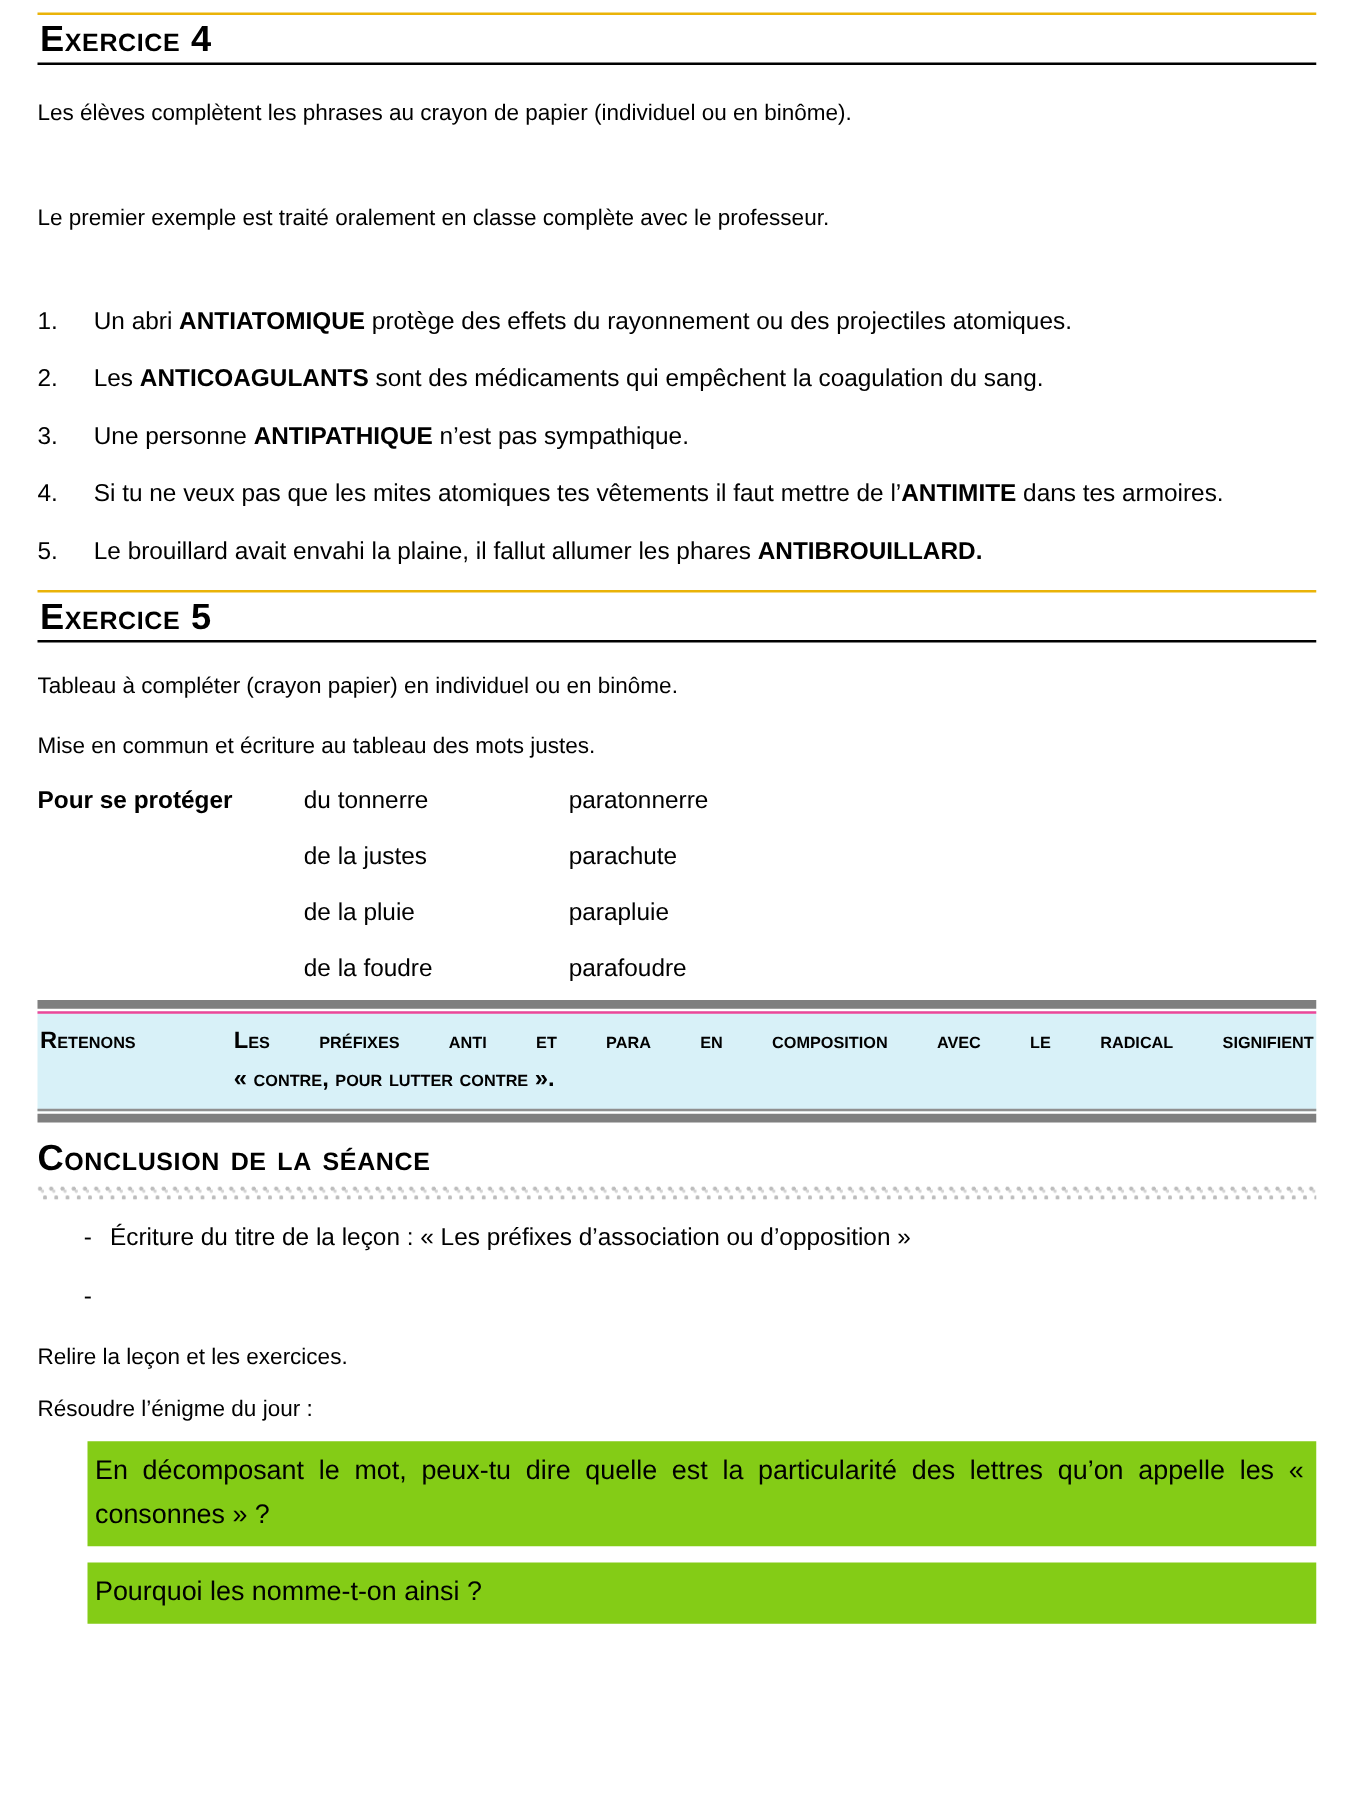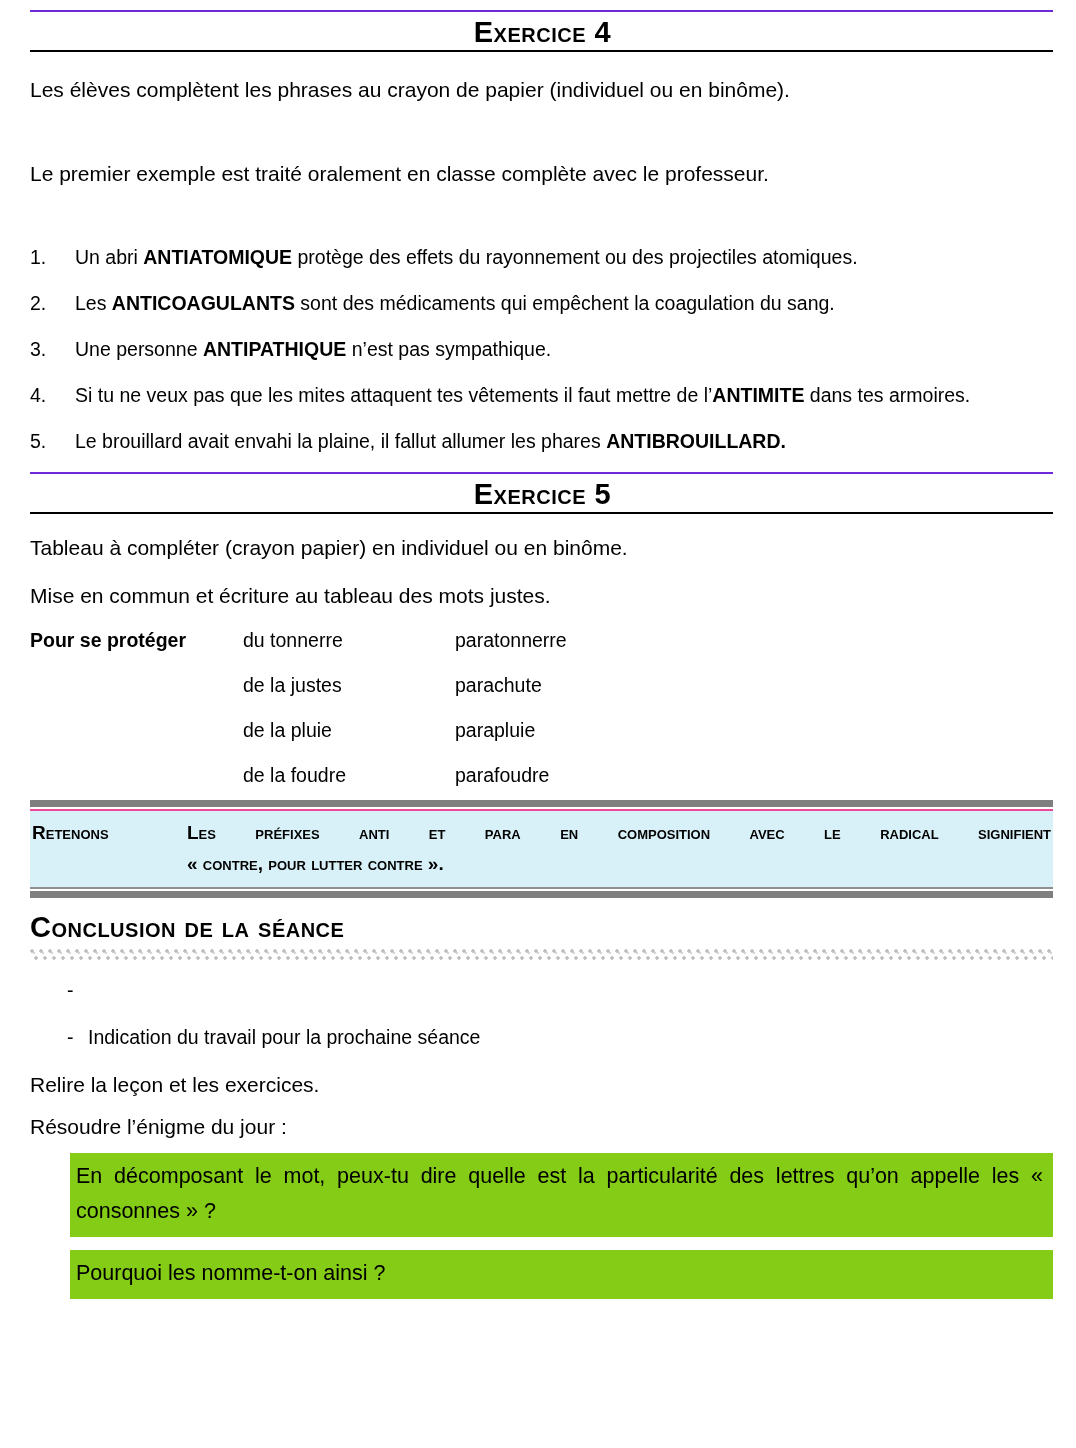--- a/index.html
+++ b/index.html
@@ -7,34 +7,33 @@
     width: 1076px; height: 1448px;
     background: #ffffff;
     color: #000;
     font-family: "Liberation Sans", sans-serif;
     overflow: hidden;
   }
   .page { padding: 10px 23px 0 30px; }
 
   
   .rule-heading {
-    border-top: 2px solid #6d28d9;
+    border-top: 2px solid #eab308;
     border-bottom: 2px solid #000;
     padding: 2px 0 0 2px;
-    text-align: center;
   }
   .rule-heading .hd {
     font-variant: small-caps;
     font-weight: bold;
     font-size: 29px;
     line-height: 36px;
     letter-spacing: 0.5px;
   }
 
-  .body-text { font-size: 21px; line-height: 32px; }
+  .body-text { font-size: 18px; line-height: 32px; }
   .p1 { margin: 22px 0 0 0; }
   .p2 { margin: 52px 0 0 0; text-align: justify; }
   .p3 { margin: 52px 0 0 0; }
 
   .num-list { margin-top: 52px; }
   .li { display: flex; margin-bottom: 16px; font-size: 19.5px; line-height: 30px; }
   .li .num { width: 45px; flex: 0 0 45px; }
   .li .li-text { flex: 1; }
   .li b { font-weight: bold; }
 
@@ -127,21 +126,21 @@
     <div class="li">
       <span class="num">2.</span>
       <span class="li-text"><span>Les </span><b>ANTICOAGULANTS</b><span> sont des médicaments qui empêchent la coagulation du sang.</span></span>
     </div>
     <div class="li">
       <span class="num">3.</span>
       <span class="li-text"><span>Une personne </span><b>ANTIPATHIQUE</b><span> n’est pas sympathique.</span></span>
     </div>
     <div class="li">
       <span class="num">4.</span>
-      <span class="li-text"><span>Si tu ne veux pas que les mites attaquent tes vêtements il faut mettre de l’</span><b>ANTIMITE</b><span> dans tes armoires.</span></span>
+      <span class="li-text"><span>Si tu ne veux pas que les mites atomiques tes vêtements il faut mettre de l’</span><b>ANTIMITE</b><span> dans tes armoires.</span></span>
     </div>
     <div class="li">
       <span class="num">5.</span>
       <span class="li-text"><span>Le brouillard avait envahi la plaine, il fallut allumer les phares </span><b>ANTIBROUILLARD.</b><span></span></span>
     </div>
   </div>
 
   <div class="rule-heading h5-block">
     <div class="hd">Exercice 5</div>
   </div>
@@ -183,24 +182,24 @@
     </div>
     <div class="ret-bar"></div>
   </div>
 
   <div class="concl-hd">Conclusion de la séance</div>
   <div class="zigzag"></div>
 
   <div class="bullets">
     <div class="bullet">
       <span class="dash">-</span>
+      <span>Écriture du titre de la leçon : « Les préfixes d’association ou d’opposition »</span>
     </div>
     <div class="bullet">
       <span class="dash">-</span>
-      <span>Indication du travail pour la prochaine séance</span>
     </div>
   </div>
 
   <p class="body-text p-relire">Relire la leçon et les exercices.</p>
   <p class="body-text p-resoudre">Résoudre l’énigme du jour :</p>
 
   <div class="enigme">En décomposant le mot, peux-tu dire quelle est la particularité des lettres qu’on appelle les « consonnes » ?</div>
   <div class="enigme second">Pourquoi les nomme-t-on ainsi ?</div>
 
 </div>

